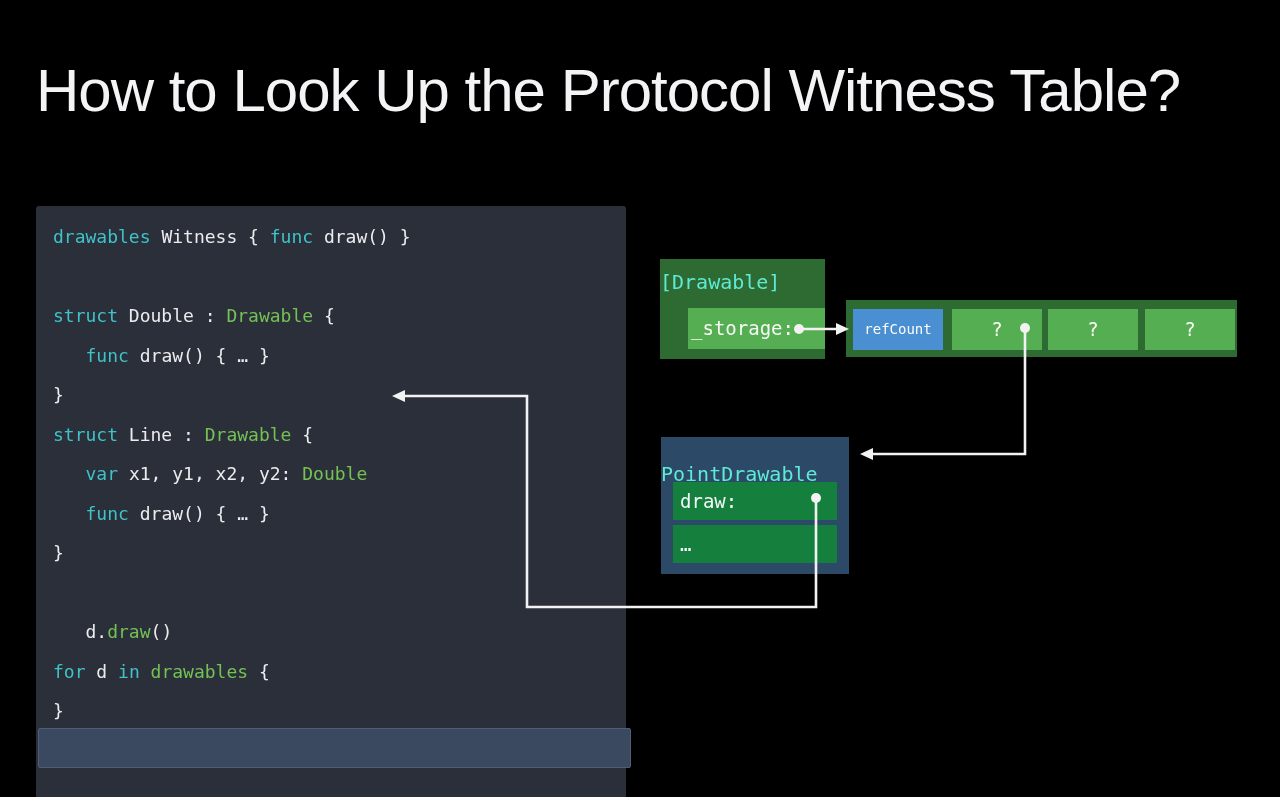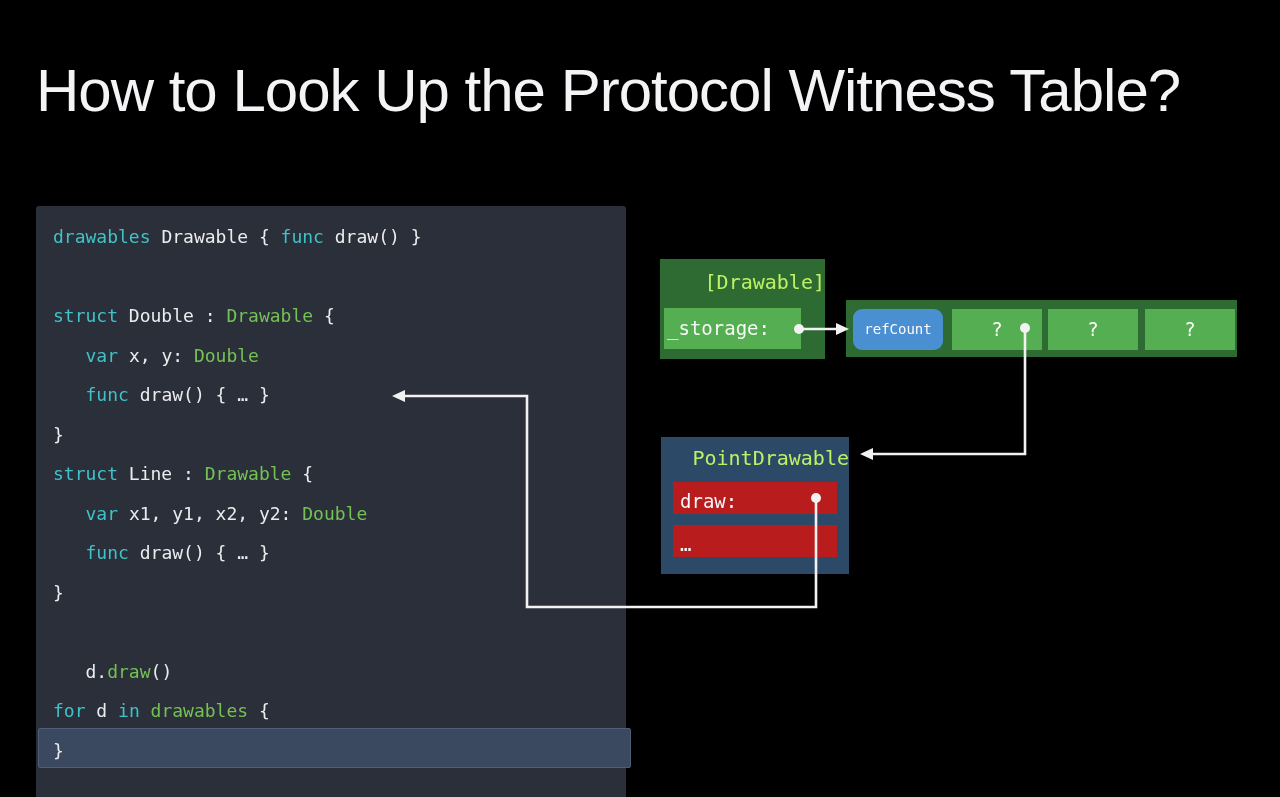--- a/index.html
+++ b/index.html
@@ -56,37 +56,37 @@
     line-height: 39.5px;
     font-size: 18px;
     white-space: pre;
     color: #ececee;
   }
   .tok-plain { color: #ececee; }
   .tok-kw    { color: #3fc3c8; }
   .tok-type  { color: #74c154; text-align: right; }
   
   .box-title {
-    text-align: right;
-    color: #bef264;
+    text-align: left;
+    color: #5eead4;
     font-size: 20px;
     white-space: nowrap;
   }
   .existential-box {
     position: absolute;
     left: 660px;
     top: 223px;
     width: 165px;
     height: 100px;
     background: #2e6b33;
   }
   .existential-box .box-title { padding-top: 11px; }
   .storage-row {
     position: absolute;
-    left: 4px;
+    left: 28px;
     top: 49px;
     width: 137px;
     height: 41px;
     background: #56ae52;
     color: #f6f8f6;
     font-size: 19px;
     line-height: 41px;
     padding-left: 3px;
   }
   .heap-array {
@@ -105,40 +105,39 @@
     background: #56ae52;
     color: #fbfbfb;
     text-align: center;
     line-height: 41px;
     font-size: 19px;
   }
   .heap-cell.refcount {
     left: 7px;
     background: #4b8fd3;
     font-size: 14px;
-    border-radius: 9px;
   }
   .heap-cell.slot1 { left: 106px; }
   .heap-cell.slot2 { left: 202px; }
   .heap-cell.slot3 { left: 299px; }
   .witness-box {
     position: absolute;
     left: 661px;
     top: 401px;
     width: 188px;
     height: 137px;
     background: #2c4a68;
   }
-  .witness-box .box-title { padding-top: 9px; }
+  .witness-box .box-title { padding-top: 25px; }
   .witness-row {
     position: absolute;
     left: 12px;
     width: 164px;
-    height: 32px;
-    background: #b91c1c;
+    height: 38px;
+    background: #15803d;
     color: #f6f8fa;
     font-size: 19px;
     line-height: 38px;
     padding-left: 7px;
   }
   .witness-row.row-draw { top: 45px; }
   .witness-row.row-more { top: 88px; }
   
   .overlay {
     position: absolute;
@@ -155,24 +154,23 @@
 </head>
 <body>
 
 <div class="slide">
 
   <div class="slide-title">How to Look Up the Protocol Witness Table?</div>
 
   <div class="code-panel">
     <div class="code-highlight-bar"></div>
     <div class="code-lines">
-        <div class="code-line"><span class="tok-kw">drawables </span><span class="tok-plain">Drawable { </span><span class="tok-kw">func </span><span class="tok-plain">draw() }</span></div>
+        <div class="code-line"><span class="tok-kw">drawables </span><span class="tok-plain">Witness { </span><span class="tok-kw">func </span><span class="tok-plain">draw() }</span></div>
         <div class="code-line"></div>
         <div class="code-line"><span class="tok-kw">struct </span><span class="tok-plain">Double : </span><span class="tok-type">Drawable</span><span class="tok-plain"> {</span></div>
-        <div class="code-line"><span class="tok-plain">   </span><span class="tok-kw">var </span><span class="tok-plain">x, y: </span><span class="tok-type">Double</span></div>
         <div class="code-line"><span class="tok-plain">   </span><span class="tok-kw">func </span><span class="tok-plain">draw() { … }</span></div>
         <div class="code-line"><span class="tok-plain">}</span></div>
         <div class="code-line"><span class="tok-kw">struct </span><span class="tok-plain">Line : </span><span class="tok-type">Drawable</span><span class="tok-plain"> {</span></div>
         <div class="code-line"><span class="tok-plain">   </span><span class="tok-kw">var </span><span class="tok-plain">x1, y1, x2, y2: </span><span class="tok-type">Double</span></div>
         <div class="code-line"><span class="tok-plain">   </span><span class="tok-kw">func </span><span class="tok-plain">draw() { … }</span></div>
         <div class="code-line"><span class="tok-plain">}</span></div>
         <div class="code-line"></div>
         <div class="code-line"><span class="tok-plain">   d.</span><span class="tok-type">draw</span><span class="tok-plain">()</span></div>
         <div class="code-line"><span class="tok-kw">for </span><span class="tok-plain">d </span><span class="tok-kw">in </span><span class="tok-type">drawables</span><span class="tok-plain"> {</span></div>
         <div class="code-line"><span class="tok-plain">}</span></div>

